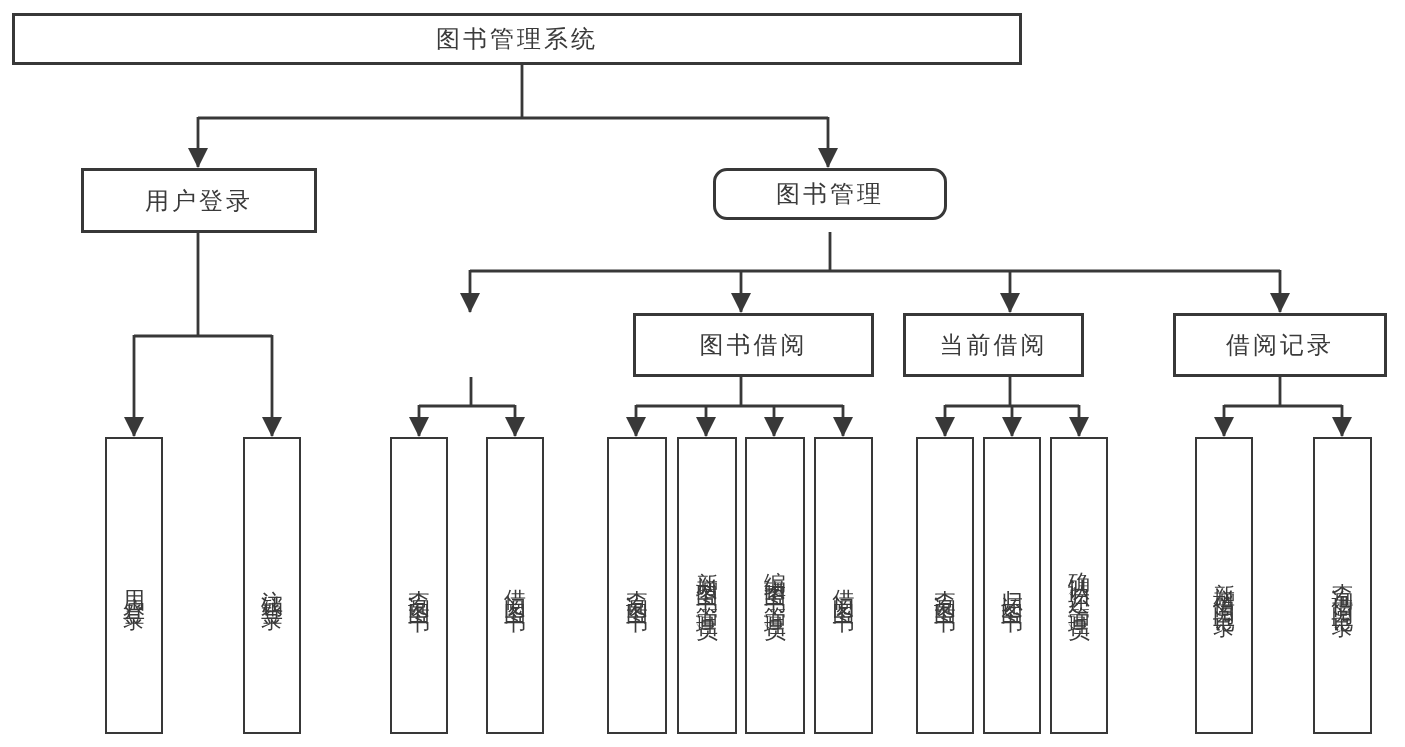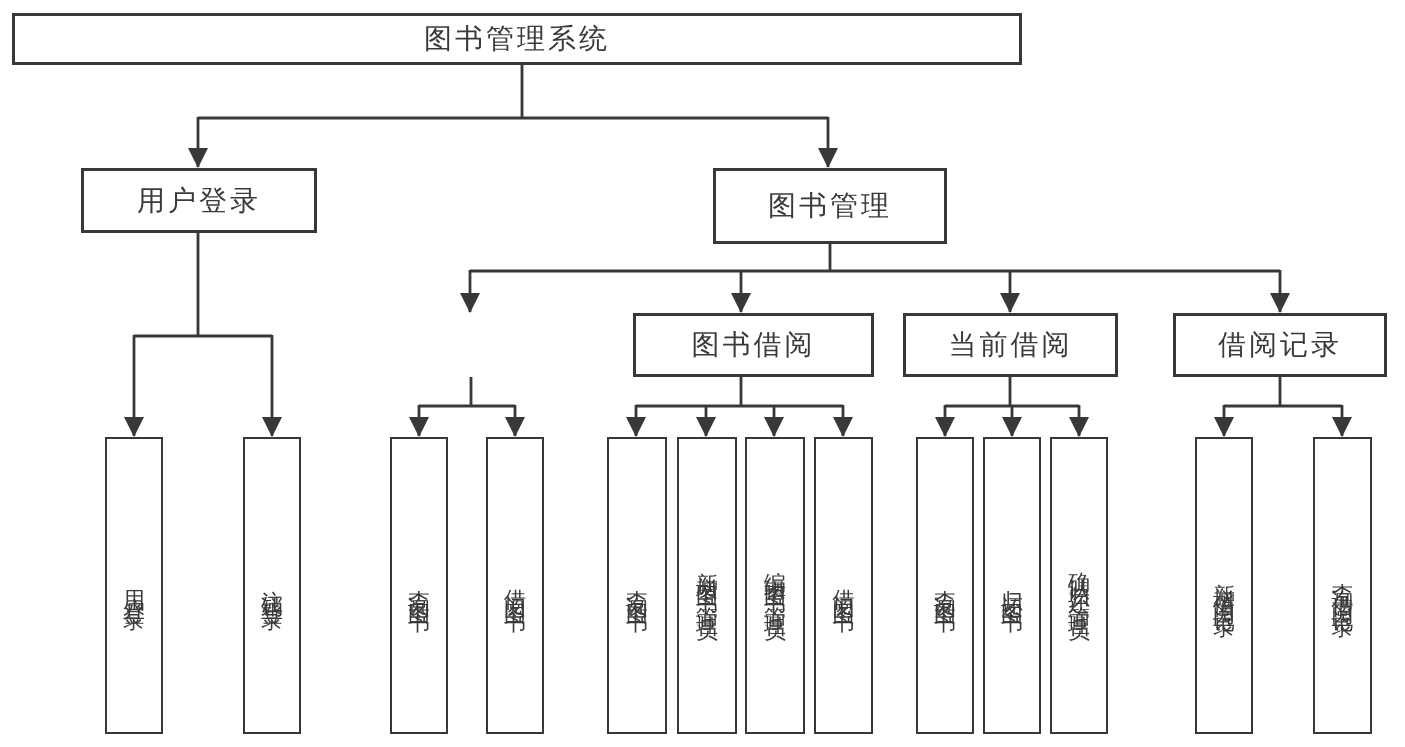--- a/index.html
+++ b/index.html
@@ -26,39 +26,39 @@
     box-sizing: border-box;
     background: #ffffff;
     border: 3px solid #383838;
     color: #3a3a3a;
     display: flex;
     align-items: center;
     justify-content: center;
     z-index: 2;
   }
   .h-box {
-    font-size: 28px;
+    font-size: 24px;
     letter-spacing: 3px;
     white-space: nowrap;
   }
   .v-box {
     border-width: 2.5px;
     writing-mode: vertical-rl;
     text-orientation: mixed;
     font-size: 22px;
     letter-spacing: 7px;
     line-height: 1;
   }
   
   #root-box      { left: 12px;   top: 13px;  width: 1010px; height: 52px; }
   #l2-user-login { left: 81px;   top: 168px; width: 236px;  height: 65px; }
-  #l2-book-mgmt  { left: 713px;  top: 168px; width: 234px;  height: 76px; }
+  #l2-book-mgmt  { left: 713px;  top: 168px; width: 234px;  height: 52px; border-radius: 14px; }
   #l3-recommend  { left: 364px;  top: 313px; width: 215px;  height: 64px; }
   #l3-borrow     { left: 633px;  top: 313px; width: 241px;  height: 64px; }
-  #l3-current    { left: 903px;  top: 313px; width: 215px;  height: 64px; }
+  #l3-current    { left: 903px;  top: 313px; width: 181px;  height: 64px; }
   #l3-records    { left: 1173px; top: 313px; width: 214px;  height: 64px; text-align: right; }
   .leaf          { top: 437px; height: 297px; width: 58px; }
   #lf-user-login     { left: 105px; }
   #lf-logout         { left: 243px; }
   #lf-query-rec      { left: 390px; }
   #lf-borrow-rec     { left: 486px; }
   #lf-query-bor      { left: 607px; width: 60px; }
   #lf-add-book       { left: 677px; width: 60px; }
   #lf-edit-book      { left: 745px; width: 60px; }
   #lf-borrow-bor     { left: 814px; width: 59px; }

